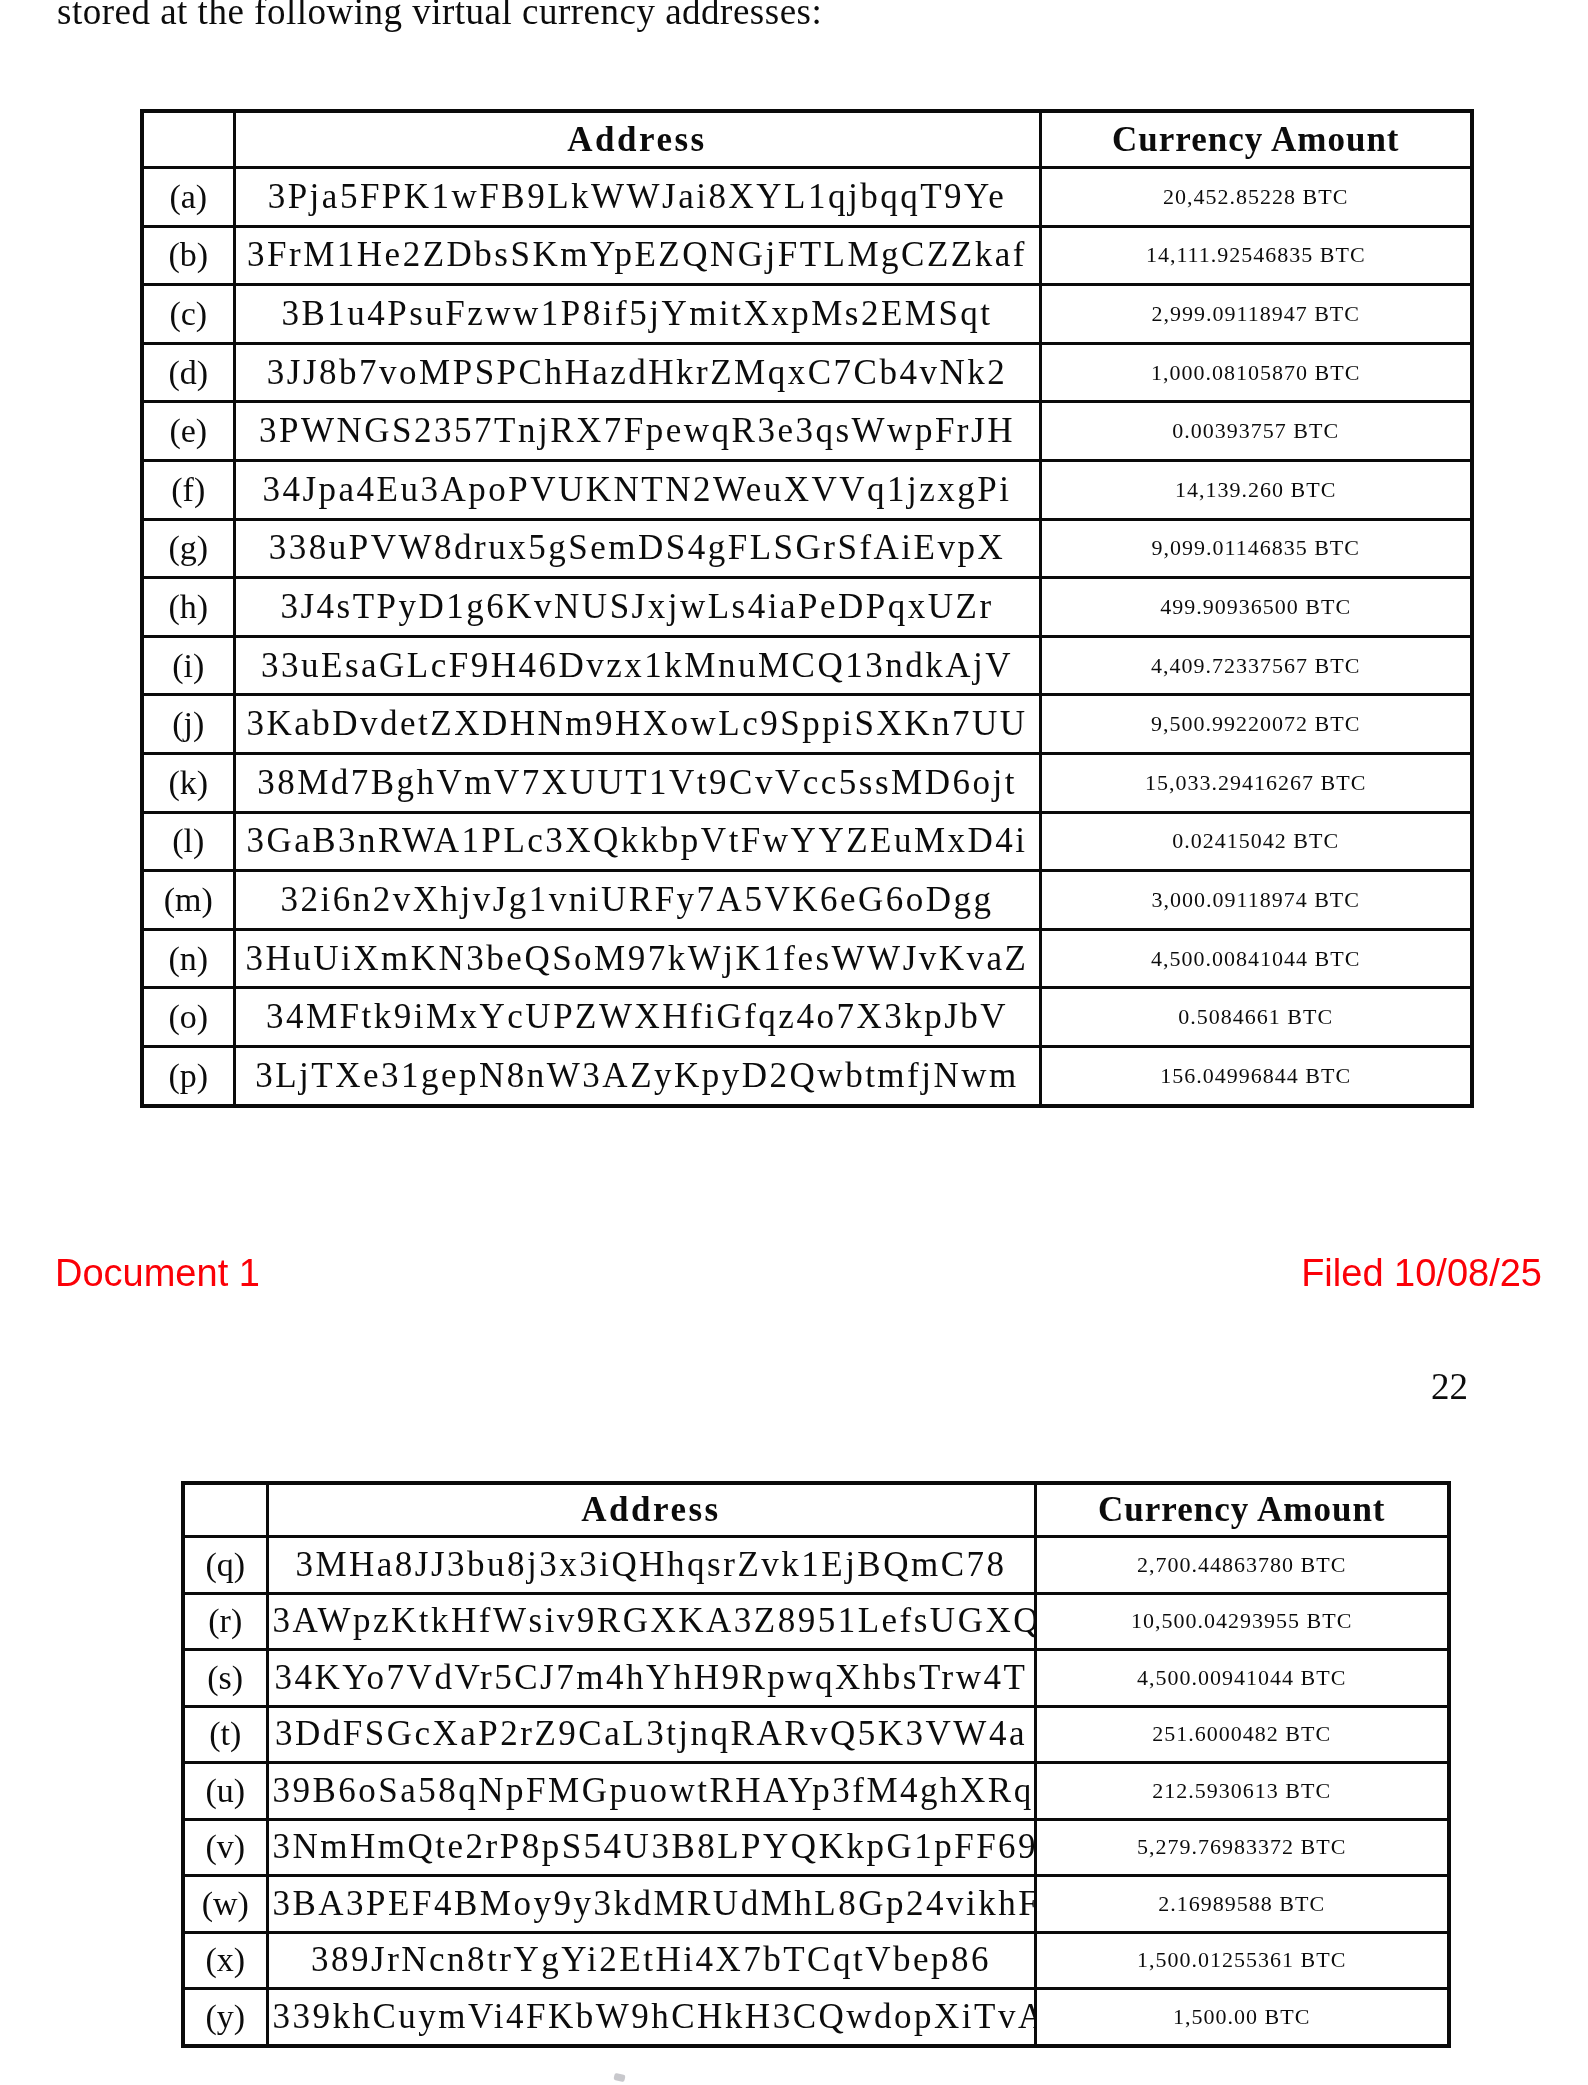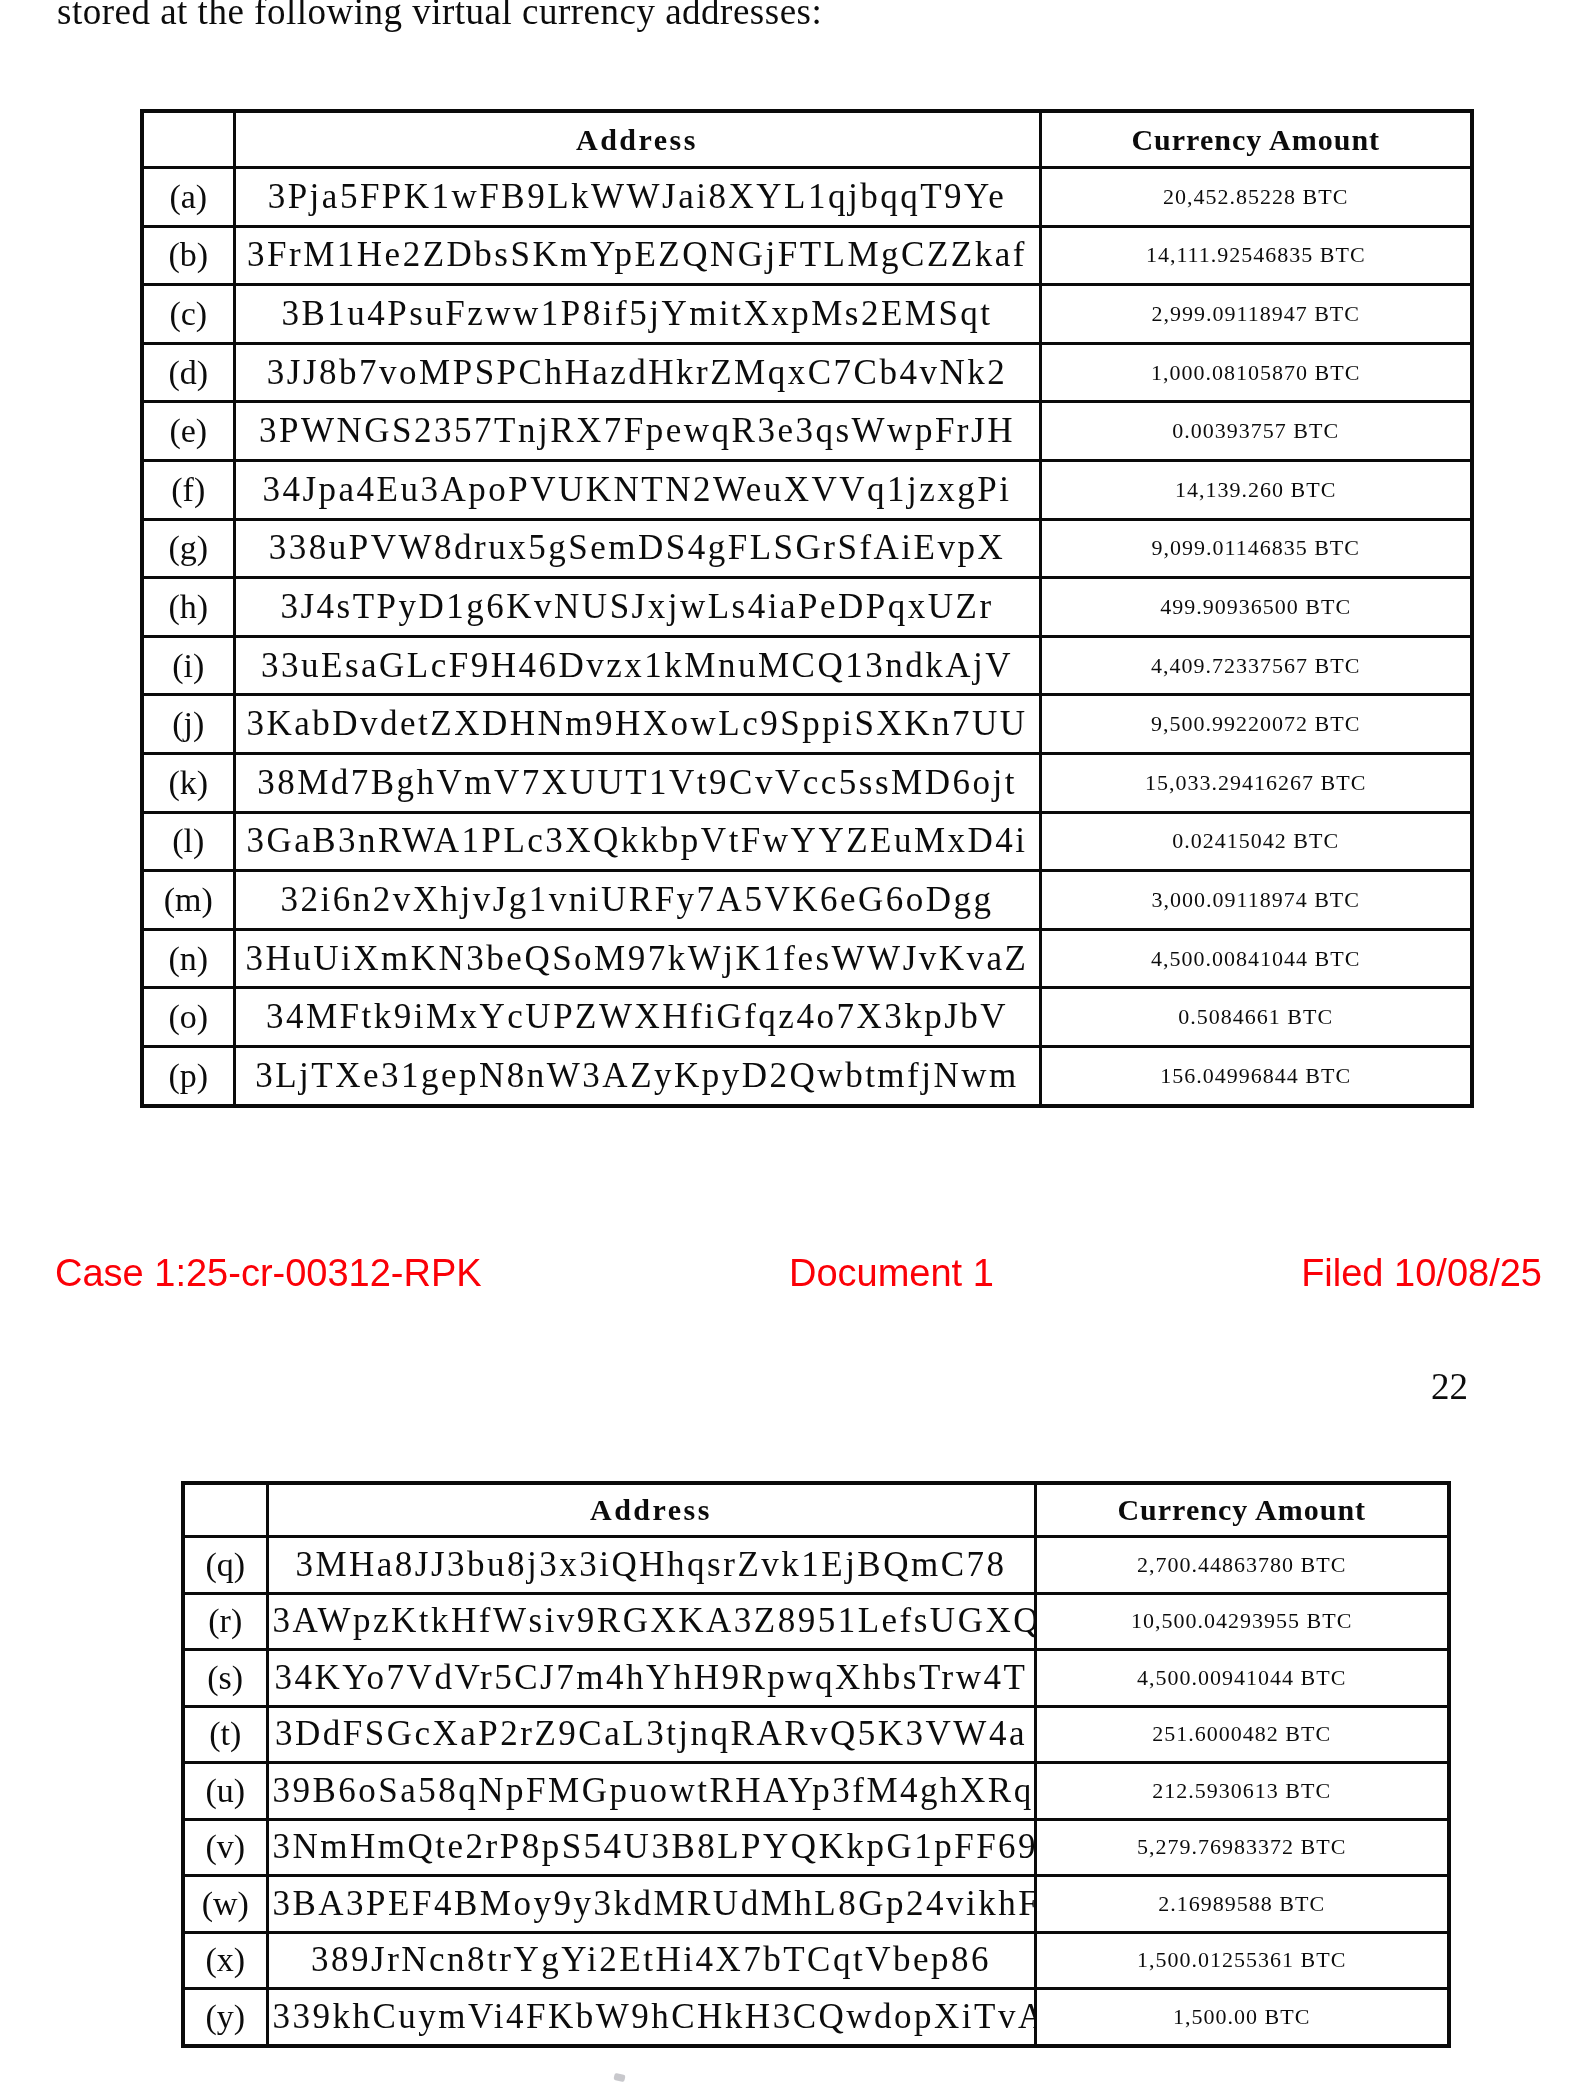--- a/index.html
+++ b/index.html
@@ -37,21 +37,21 @@
   table.doc-table td {
     border: 3px solid #0a0a0a;
     text-align: center;
     vertical-align: middle;
     padding: 0 4px;
     overflow: hidden;
     white-space: nowrap;
   }
   table.doc-table th {
     font-weight: bold;
-    font-size: 30px;
+    font-size: 35px;
   }
   .col-label   { font-size: 34px; }
   .col-address { font-size: 35px; letter-spacing: 2.5px; }
   .col-amount  { font-size: 22px; letter-spacing: 1px; }
 
   #table-1 { top: 109px; left: 140px; width: 1330px; }
   #table-1 th { height: 53px; }
   #table-1 td { height: 55.6px; }
 
   #table-2 { top: 1481px; left: 181px; width: 1266px; }
@@ -187,21 +187,20 @@
       </tr>
       <tr>
         <td class="col-label">(p)</td>
         <td class="col-address">3LjTXe31gepN8nW3AZyKpyD2QwbtmfjNwm</td>
         <td class="col-amount">156.04996844 BTC</td>
       </tr>
     </tbody>
 </table>
 
 <div class="case-stamp">
-  <span>Case 1:25-cr-00312-RPK</span>
   <span>Document 1</span>
   <span>Filed 10/08/25</span>
 </div>
 
 <div class="page-number">22</div>
 
 <table class="doc-table" id="table-2">
   <colgroup>
     <col style="width:84px">
       <col style="width:768px">

